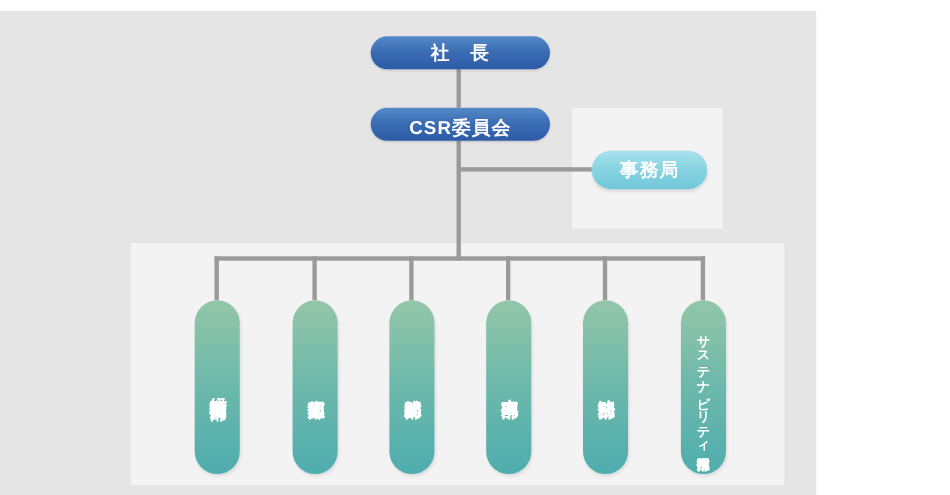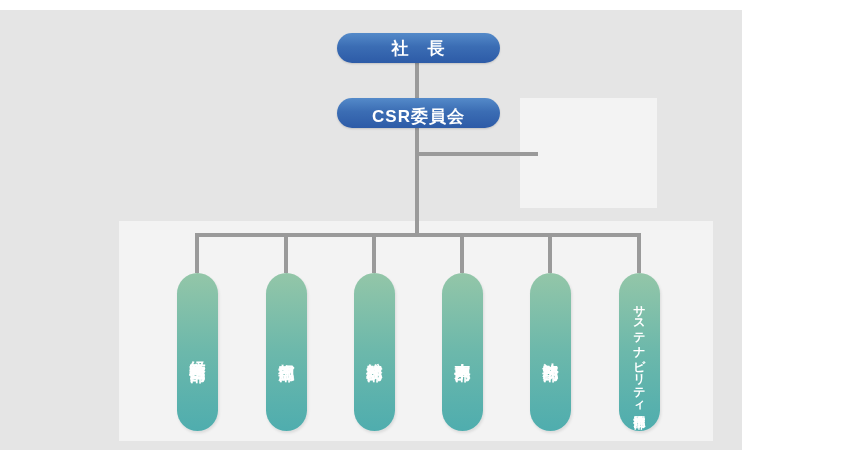--- a/index.html
+++ b/index.html
@@ -77,20 +77,23 @@
   <div class="line drop p4"></div>
   <div class="line drop p5"></div>
   <div class="line drop p6"></div>
 
   <div class="node pill-blue node-president">
     <span>社　長</span>
   </div>
   <div class="node pill-blue node-csr">
     <span>CSR委員会</span>
   </div>
+  <div class="node node-secretariat">
+    <span>事務局</span>
+  </div>
 
   <div class="node dept d1">
     <span>経営企画部門</span>
   </div>
   <div class="node dept d2">
     <span>広報部門</span>
   </div>
   <div class="node dept d3">
     <span>総務部門</span>
   </div>

